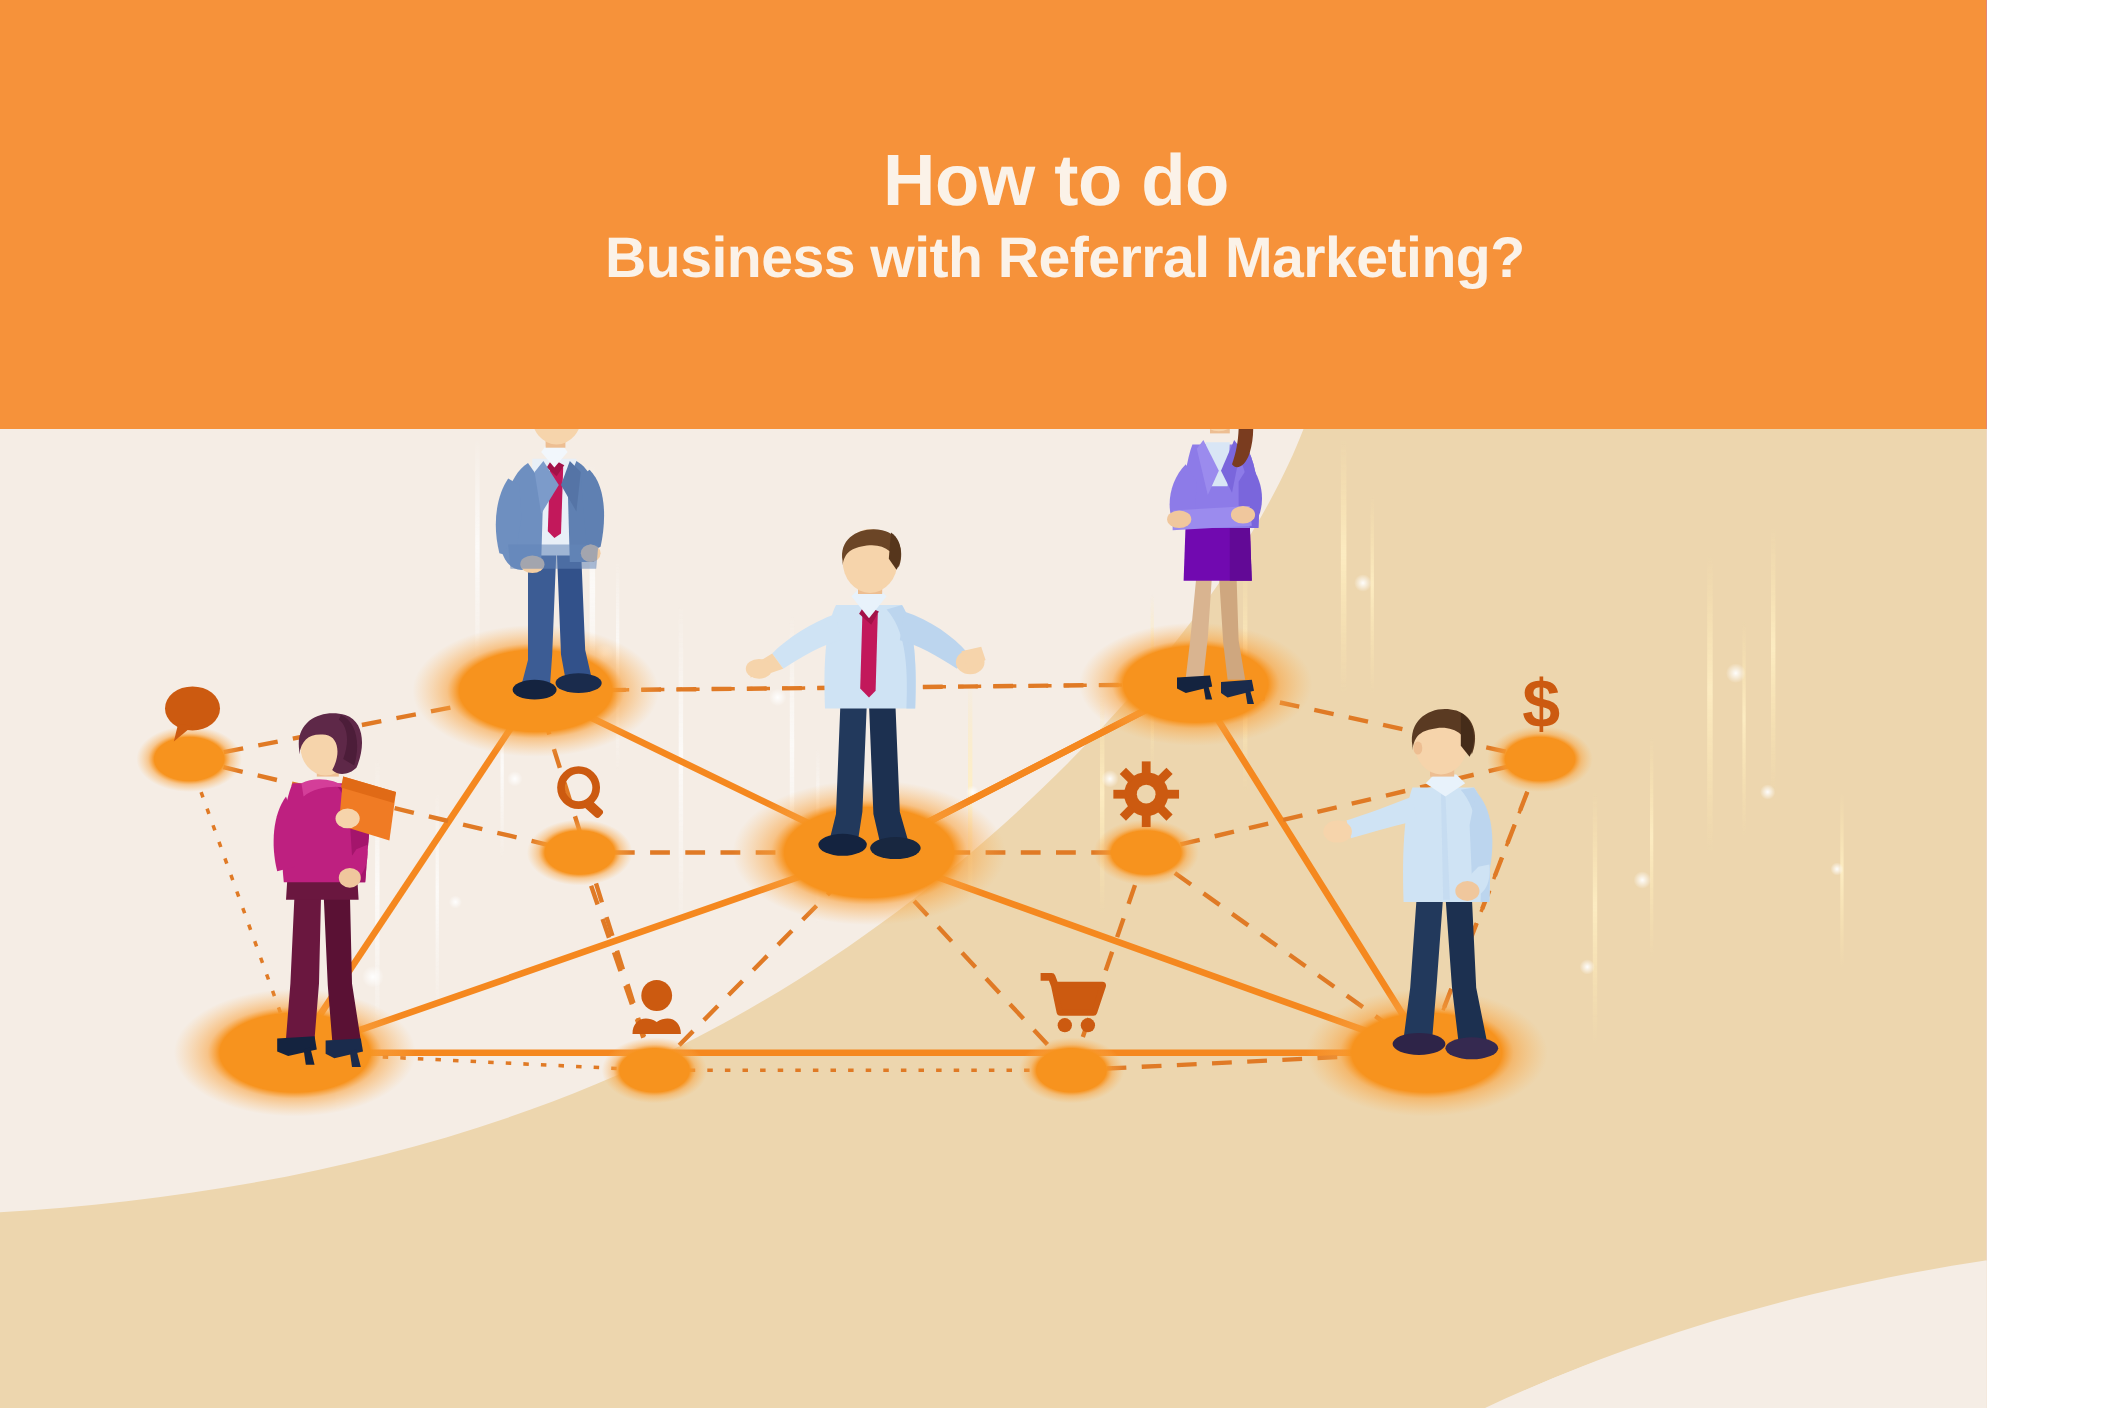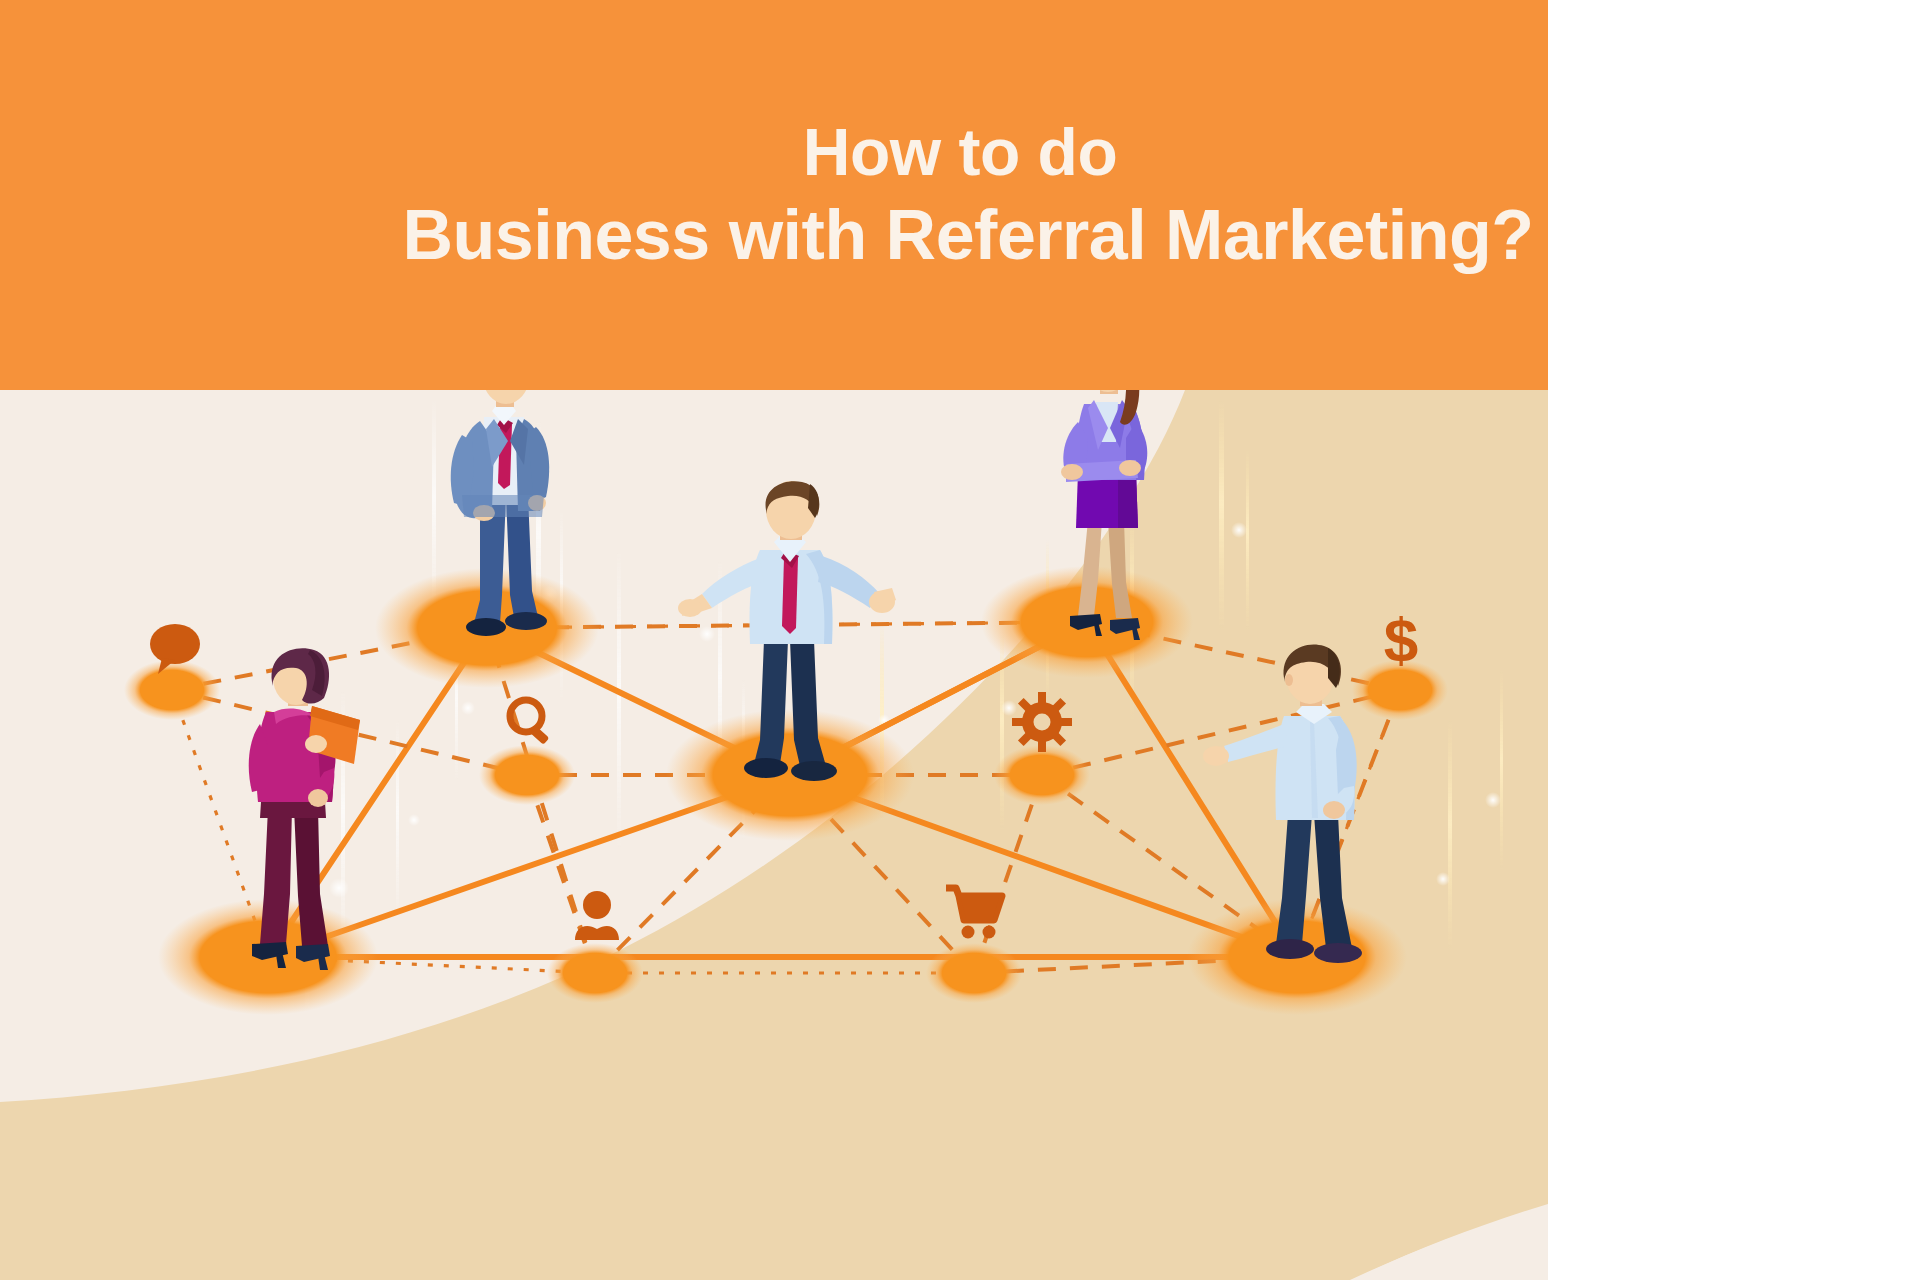--- a/index.html
+++ b/index.html
@@ -6,21 +6,21 @@
   html, body {
     margin: 0;
     padding: 0;
     background: #ffffff;
   }
   body {
     font-family: "Liberation Sans", sans-serif;
   }
   .canvas {
     position: relative;
-    width: 1548px;
+    width: 1806px;
     height: 1280px;
     overflow: hidden;
     background: #a21caf;
   }
 
   
   .header-banner {
     position: absolute;
     left: 0; top: 0;
     width: 1920px;
@@ -34,21 +34,21 @@
   }
   .title-line {
     color: #FBF2E8;
     font-weight: bold;
     font-size: 66px;
     line-height: 1.22;
     letter-spacing: -0.5px;
     text-align: center;
     white-space: nowrap;
   }
-  .title-line-2 { font-size: 70px; margin-left: 16px; }
+  .title-line-2 { font-size: 52px; margin-left: 16px; }
 
   
   .stage {
     position: absolute;
     left: 0;
     top: 390px;
     width: 1920px;
     height: 890px;
     overflow: hidden;
     background: #F5EDE5;

